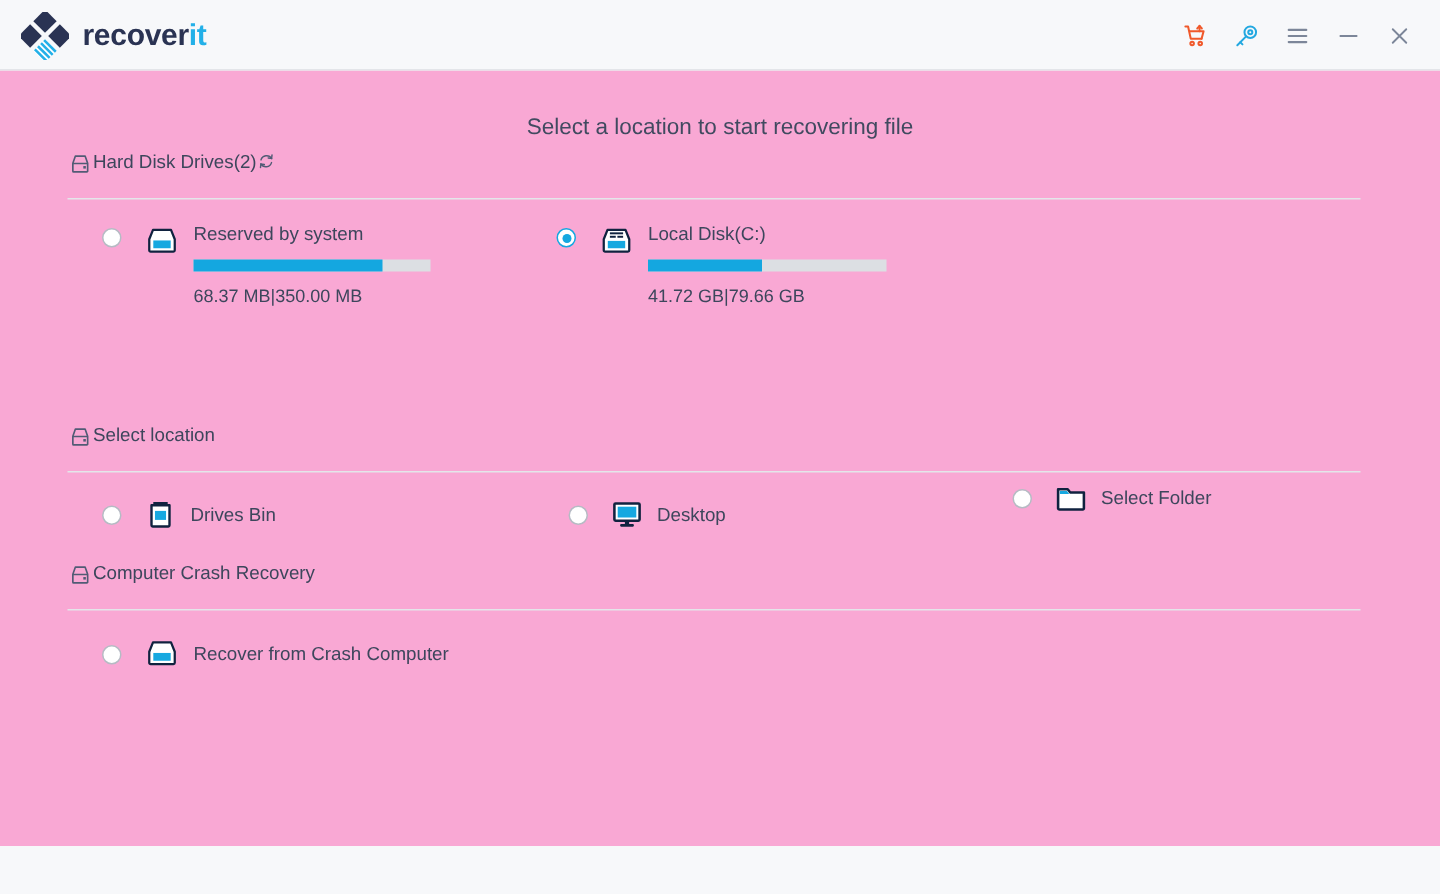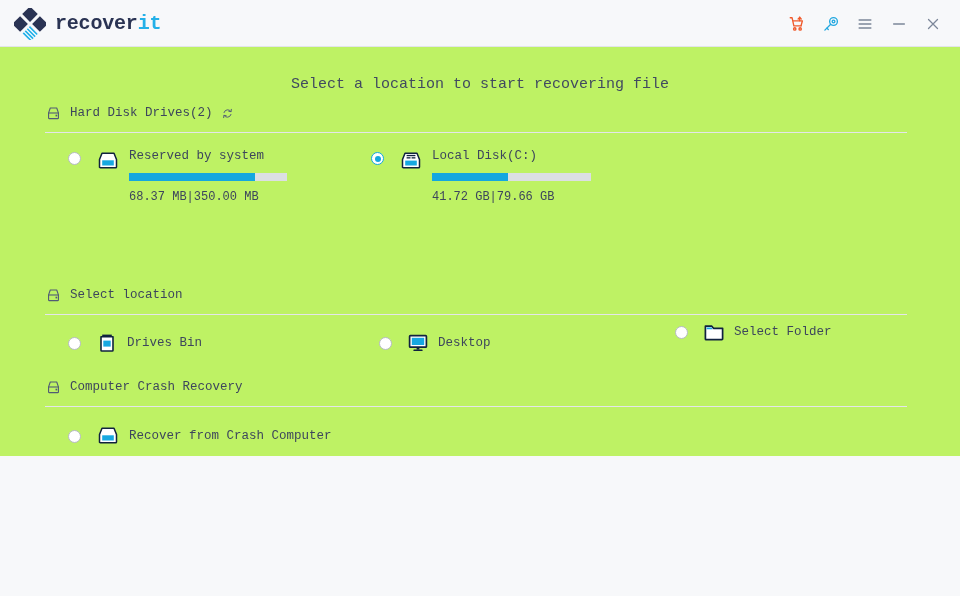--- a/index.html
+++ b/index.html
@@ -5,23 +5,22 @@
   * { box-sizing: border-box; }
   html, body {
     margin: 0; padding: 0;
     width: 960px; height: 596px;
     background: #f7f8fa;
     font-family: "Liberation Sans", sans-serif;
     overflow: hidden;
   }
   #app {
     position: relative;
-    width: 960px; height: 456px;
-    background: #bef264;
-    font-family: Liberation Mono, monospace;
+    width: 960px; height: 564px;
+    background: #f9a8d4;
   }
 
   
   #titlebar {
     position: absolute; left: 0; top: 0;
     width: 960px; height: 47px;
     background: #f7f8fa;
     border-bottom: 1px solid #e3e5e9;
   }
   #brand {
@@ -51,21 +50,21 @@
     position: absolute; left: 0; top: 76px; width: 960px;
     text-align: center;
     font-size: 15px; color: #414a60;
   }
 
   
   .section {
     position: absolute; left: 45px; width: 862px;
   }
   .section-head {
-    display: flex; align-items: center; gap: 8px;
+    display: flex; 
     height: 24px;
   }
   .section-label {
     font-size: 12.5px; color: #3d465c;
     white-space: nowrap;
   }
   .section-rule {
     width: 862px; height: 1px;
     background: #e4e6ea;
     margin-top: 7px;

